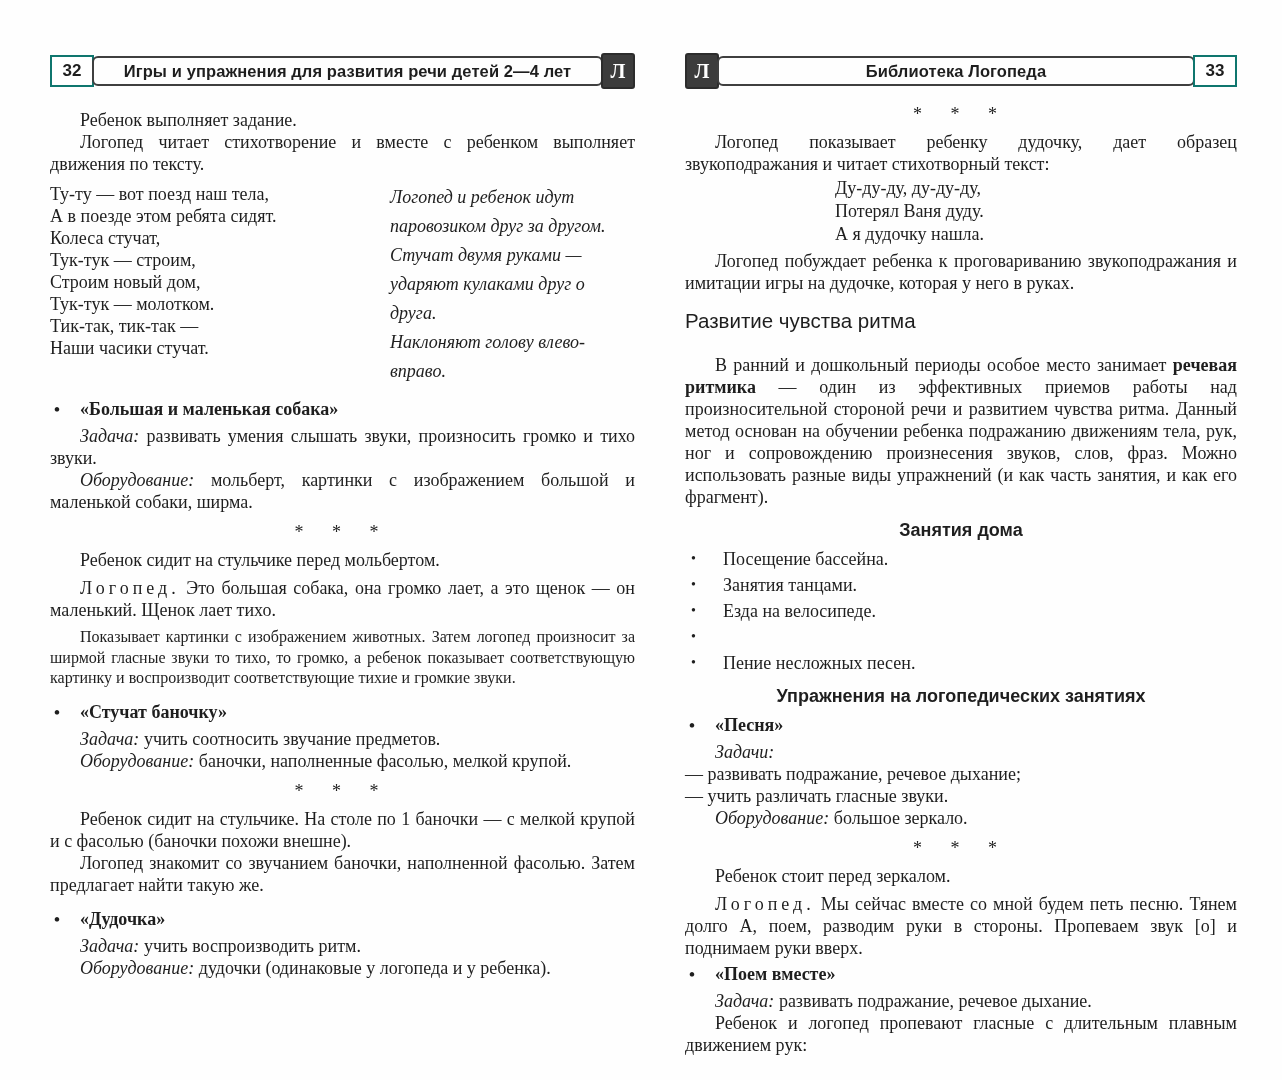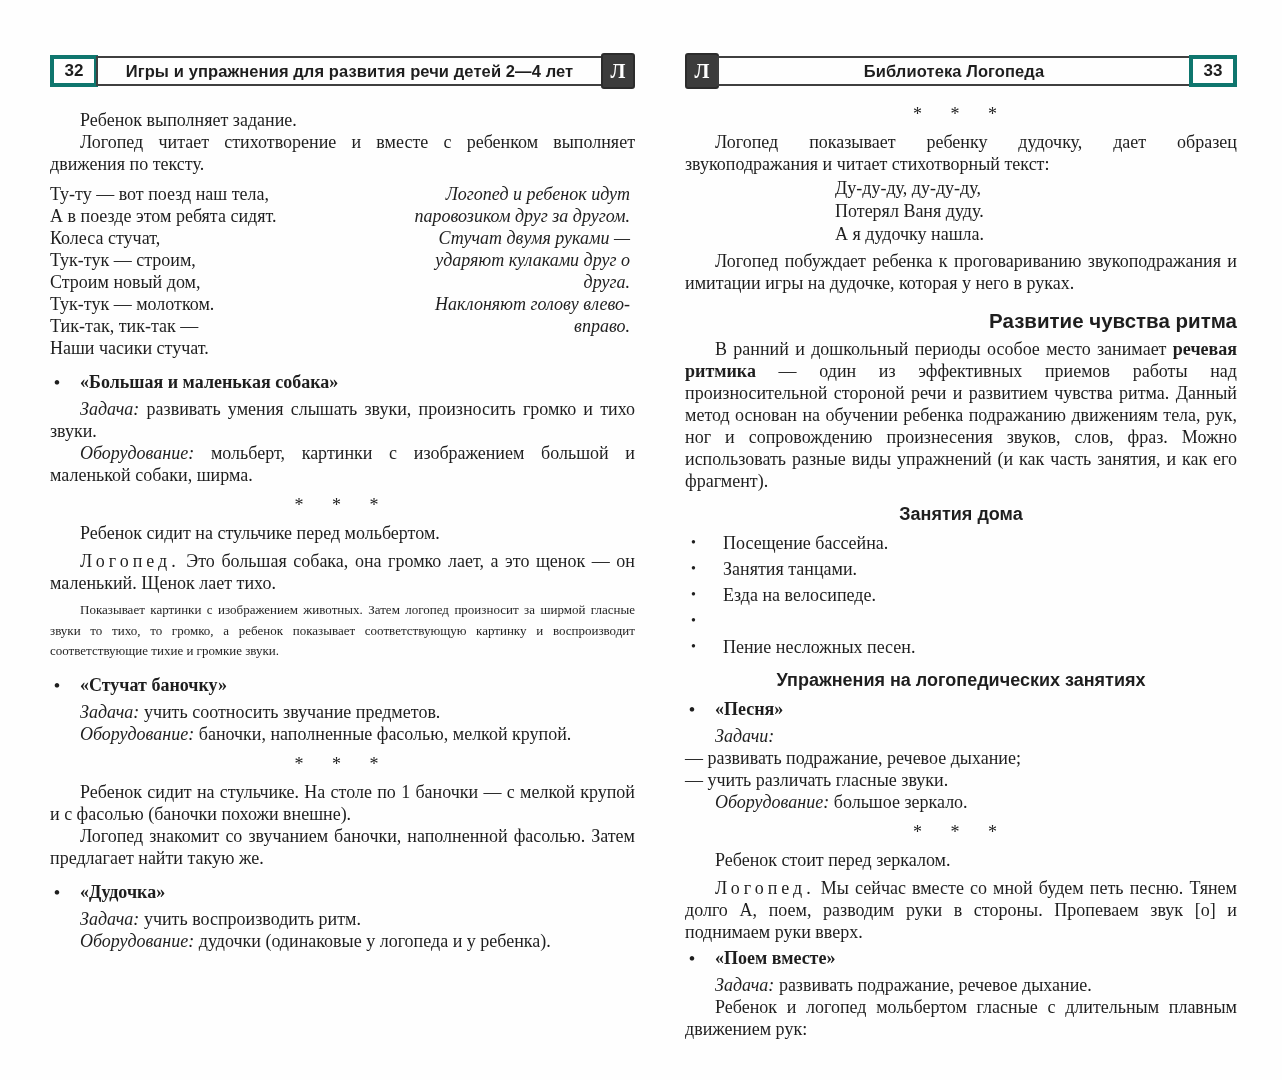--- a/index.html
+++ b/index.html
@@ -9,58 +9,58 @@
     font-family:"Liberation Serif", serif;
     font-size:18px;line-height:22px;
   }
   .page{position:absolute;top:55px;}
   .page-left{left:50px;width:585px;}
   .page-right{left:685px;width:552px;}
 
   
   .hdr{display:flex;align-items:stretch;height:32px;margin-bottom:22px;}
   .hdr .num{
-    width:40px;border:4px solid #0f766e;background:#fff;
+    width:40px;border:2px solid #0f766e;background:#fff;
     display:flex;align-items:center;justify-content:center;
     font-family:"Liberation Sans",sans-serif;font-weight:bold;font-size:17px;
   }
   .hdr .strip{
     flex:1;border:2px solid #3f3f3f;margin:1px 0;
     display:flex;align-items:center;justify-content:center;
     font-family:"Liberation Sans",sans-serif;font-weight:bold;font-size:16.5px;
     letter-spacing:.1px;
   }
   .hdr .logo{
     width:30px;margin-top:-2px;margin-bottom:-2px;
     background:#3c3c3c;border:2px solid #2c2c2c;border-radius:3px;
     color:#fff;display:flex;align-items:center;justify-content:center;
     font-family:"Liberation Serif",serif;font-weight:bold;font-size:20px;
   }
   .hdr .gap-l{margin-left:-2px;}
-  .hdr .gap-r{margin-right:-2px;}
+  .hdr .gap-r{margin-right:-2px;border-radius:6px;}
 
   p{margin:0;text-align:justify;text-indent:30px;}
   .it{font-style:italic;}
   .lbl{font-style:italic;font-family:Liberation Serif, serif;}
   .spk{letter-spacing:4px;}
 
   .poem{display:flex;margin:8px 0 4px;}
   .poem .lines{width:340px;}
   .poem .lines div{line-height:22px;}
   .poem .acts{width:240px;font-style:italic;}
-  .poem .acts div{line-height:22px;text-align:right;font-style:italic;}
+  .poem .acts div{line-height:29px;text-align:left;font-style:italic;}
 
   .gtitle{display:flex;align-items:baseline;font-weight:bold;margin:12px 0 4px;}
   .gtitle .bul{width:26px;padding-left:4px;font-size:17px;}
   .stars{text-align:center;letter-spacing:12px;margin:8px 0 6px;text-indent:0;font-size:18px;}
-  .note{font-size:13px;line-height:20.5px;margin-top:6px;}
+  .note{font-size:16px;line-height:20.5px;margin-top:6px;}
   .mt4{margin-top:4px;} .mt6{margin-top:6px;}
 
-  .h2{font-family:"Liberation Sans",sans-serif;font-weight:bold;font-size:20.5px;
-      line-height:26px;margin:14px 0 4px;text-indent:0;text-align:right;}
+  .h2{font-family:"Liberation Sans",sans-serif;font-weight:normal;font-size:20.5px;
+      line-height:26px;margin:14px 0 20px;text-indent:0;text-align:left;}
   .h3{font-family:"Liberation Sans",sans-serif;font-weight:bold;font-size:18px;
       line-height:24px;margin:10px 0 6px;text-indent:0;text-align:center;}
 
   .blist .item{display:flex;line-height:22px;margin:4px 0;}
   .blist .bul{width:32px;padding-left:6px;font-size:14px;}
 
   .verse{margin:2px 0 4px 150px;}
   .verse div{line-height:23px;}
   .dash{text-indent:0;}
 </style>
@@ -192,15 +192,15 @@
   <div class="stars">* * *</div>
 
   <p>Ребенок стоит перед зеркалом.</p>
   <p class="mt6"><span class="spk">Логопед.</span> <span>Мы сейчас вместе со мной будем петь песню. Тянем долго А, поем, разводим руки в стороны. Пропеваем звук [о] и поднимаем руки вверх.</span></p>
 
   <div class="gtitle" style="margin-top:4px;">
     <span class="bul">•</span>
     <b>«Поем вместе»</b>
   </div>
   <p><span class="lbl">Задача:</span> <span>развивать подражание, речевое дыхание.</span></p>
-  <p>Ребенок и логопед мольбертом гласные с длительным плавным движением рук:</p>
+  <p>Ребенок и логопед пропевают гласные с длительным плавным движением рук:</p>
 
 </div>
 
 </body></html>

